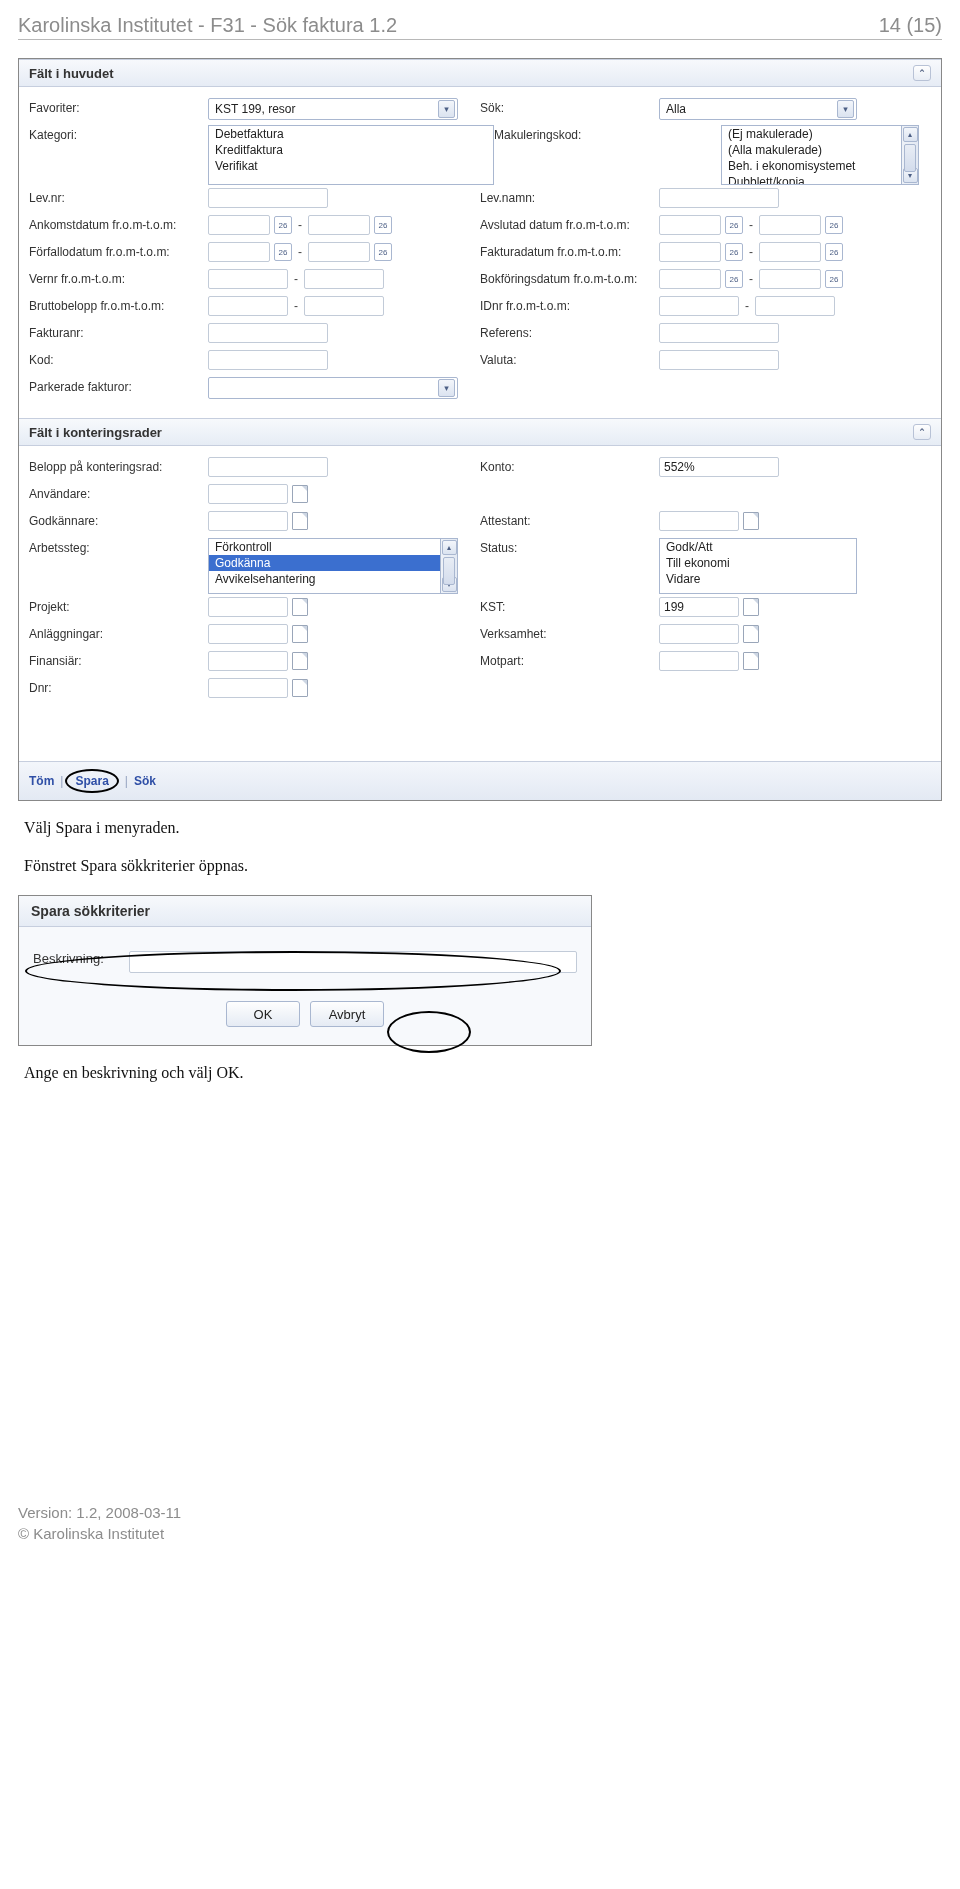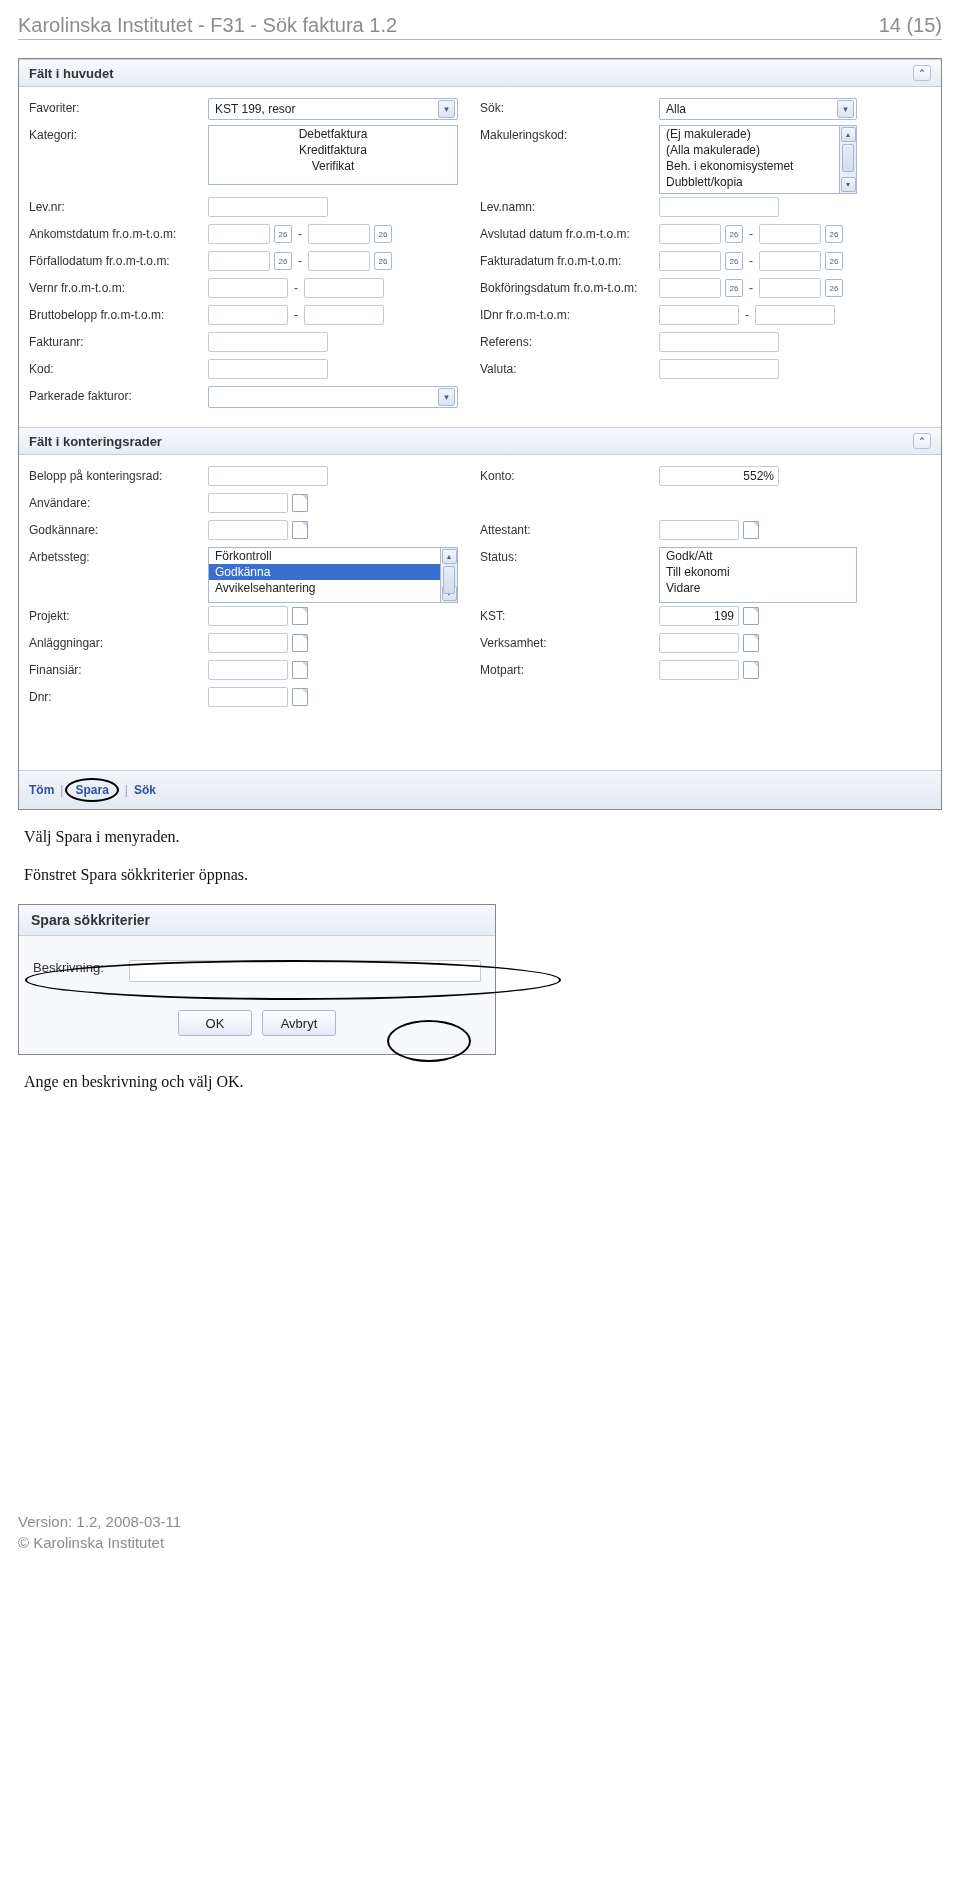--- a/index.html
+++ b/index.html
@@ -24,21 +24,21 @@
   }
 
   .panel { background: #fff; padding: 8px 10px 14px 10px; }
   .row { display: flex; align-items: flex-start; min-height: 24px; margin: 3px 0; }
   .col { flex: 1; display: flex; align-items: flex-start; }
   .lbl { width: 158px; font-size: 12px; color: #333; padding-top: 3px; }
   .ctrl { flex: 1; display: flex; align-items: center; gap: 4px; padding-left: 21px; }
 
   .txt-in {
     border: 1px solid #c2cbd8; background: #fff; height: 20px; border-radius: 2px;
-    font-size: 12px; padding: 0 4px; color: #222; text-align: right;
+    font-size: 12px; padding: 0 4px; color: #222;
   }
   .sel {
     border: 1px solid #a9b7d0; border-radius: 2px; height: 22px; background: #fff;
     display: flex; align-items: center; justify-content: space-between; padding: 0 2px 0 6px;
     font-size: 12px; color: #222;
   }
   .sel .dd-btn { width: 17px; height: 18px; border: 1px solid #a9b7d0; border-radius: 2px;
     background: linear-gradient(#f3f6fb,#dbe3f0); display:flex;align-items:center;justify-content:center; color:#4c5f85;font-size:9px;}
   .listbox {
     border: 1px solid #a9b7d0; background: #fff; font-size: 12px; color:#222;
@@ -81,21 +81,21 @@
   .tb-sep { color:#95a3c0; font-weight:normal; }
   .ring-spara {
     border: 2px solid #000; border-radius: 50%;
     height: 24px; padding: 0 8px;
     display: flex; align-items: center; justify-content: center;
     margin-left: -4px;
   }
 
   .body-text { font-family: "Times New Roman", Times, serif; font-size: 16px; color:#111; margin: 18px 6px 20px 6px; }
 
-  .dialog-wrap { border:1px solid #888; background:#f7f9fc; width: 478px; }
+  .dialog-wrap { border:1px solid #888; background:#f7f9fc; width: 574px; }
   .dialog-head { background: linear-gradient(#f7f9fc,#e6ecf5); border-bottom:1px solid #c6cede;
     padding: 7px 12px; font-size:14px; font-weight:bold; color:#333; }
   .dialog-body { padding: 24px 14px 18px 14px; position:relative; }
   .ring-besk {
     position:absolute; left:6px; top:24px; width:536px; height:40px;
     border:2px solid #000; border-radius:50%/50%;
     pointer-events:none;
   }
   .ring-ok {
     position:absolute; left:368px; top:84px; width:84px; height:42px;
@@ -151,33 +151,33 @@
               <span class="dd-btn">▾</span>
             </div>
           </div>
         </div>
       </div>
 
       <div class="row">
         <div class="col">
           <div class="lbl">Kategori:</div>
           <div class="ctrl">
-            <div class="listbox" style="width:250px; height:60px;text-align:center;">
+            <div class="listbox" style="width:286px; height:60px;">
               <div class="items">
                 <div class="it">Debetfaktura</div>
                 <div class="it">Kreditfaktura</div>
                 <div class="it">Verifikat</div>
               </div>
             </div>
           </div>
         </div>
         <div class="col">
           <div class="lbl">Makuleringskod:</div>
           <div class="ctrl">
-            <div class="listbox" style="width:198px; height:69px;">
+            <div class="listbox" style="width:198px; height:60px;margin-left:48px;">
               <div class="items">
                 <div class="it">(Ej makulerade)</div>
                 <div class="it">(Alla makulerade)</div>
                 <div class="it">Beh. i ekonomisystemet</div>
                 <div class="it">Dubblett/kopia</div>
               </div>
               <div class="sb">
                 <div class="sb-btn">▴</div>
                 <div class="sb-track">
                     <div class="sb-thumb"></div>

